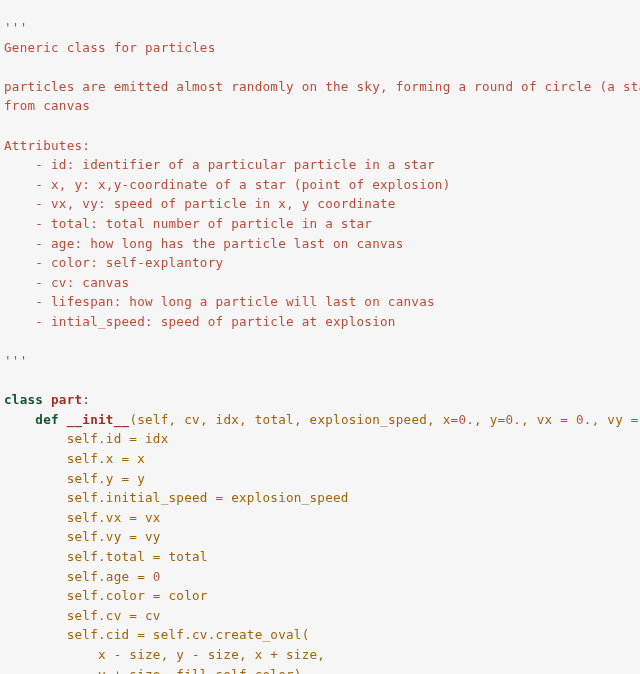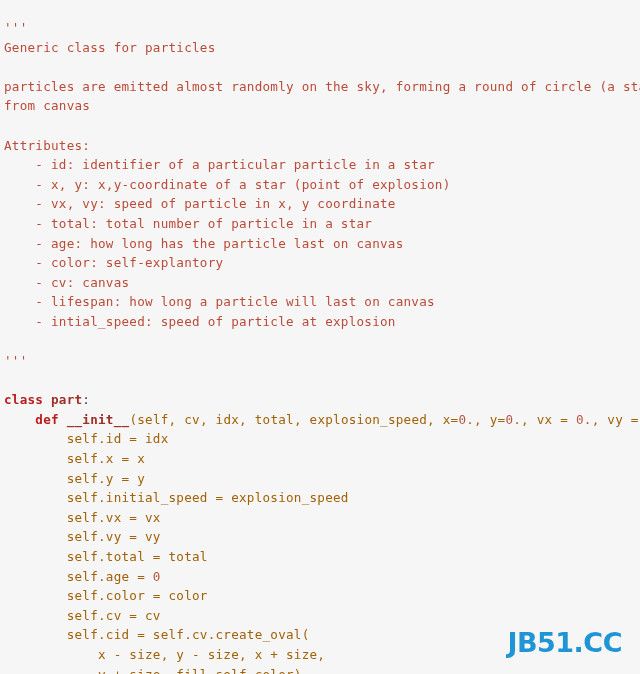--- a/index.html
+++ b/index.html
@@ -32,21 +32,21 @@
     padding-left: 4px;
     color: #3a3a3a;
     overflow: hidden;
   }
   .code-line.blank {
     color: transparent;
   }
   
   .tok-doc      { color: #bb4b39; }
   .tok-plain    { color: #a16207; }
-  .tok-kw       { color: #b91c1c; font-weight: bold; }
+  .tok-kw       { color: #14532d; font-weight: bold; }
   .tok-name     { color: #9e2f24; font-weight: bold; }
   .tok-num      { color: #b5553d; }
   .tok-punc     { color: #3c3c3c; }
 
   #watermark {
     position: absolute;
     right: 18px;
     bottom: 16px;
     font-family: "DejaVu Sans", "Liberation Sans", sans-serif;
     font-size: 27px;
@@ -56,15 +56,14 @@
     user-select: none;
   }
 </style>
 </head>
 <body>
 
 <div id="screenshot">
 
   <pre id="code-block"><div class="code-line"><span class="tok-doc">'''</span></div><div class="code-line"><span class="tok-doc">Generic class for particles</span></div><div class="code-line blank"><span class="tok-plain"> </span></div><div class="code-line"><span class="tok-doc">particles are emitted almost randomly on the sky, forming a round of circle (a star) bef</span></div><div class="code-line"><span class="tok-doc">from canvas</span></div><div class="code-line blank"><span class="tok-plain"> </span></div><div class="code-line"><span class="tok-doc">Attributes:</span></div><div class="code-line"><span class="tok-doc">    - id: identifier of a particular particle in a star</span></div><div class="code-line"><span class="tok-doc">    - x, y: x,y-coordinate of a star (point of explosion)</span></div><div class="code-line"><span class="tok-doc">    - vx, vy: speed of particle in x, y coordinate</span></div><div class="code-line"><span class="tok-doc">    - total: total number of particle in a star</span></div><div class="code-line"><span class="tok-doc">    - age: how long has the particle last on canvas</span></div><div class="code-line"><span class="tok-doc">    - color: self-explantory</span></div><div class="code-line"><span class="tok-doc">    - cv: canvas</span></div><div class="code-line"><span class="tok-doc">    - lifespan: how long a particle will last on canvas</span></div><div class="code-line"><span class="tok-doc">    - intial_speed: speed of particle at explosion</span></div><div class="code-line blank"><span class="tok-plain"> </span></div><div class="code-line"><span class="tok-doc">'''</span></div><div class="code-line blank"><span class="tok-plain"> </span></div><div class="code-line"><span class="tok-kw">class</span><span class="tok-plain"> </span><span class="tok-name">part</span><span class="tok-punc">:</span></div><div class="code-line"><span class="tok-plain">    </span><span class="tok-kw">def</span><span class="tok-plain"> </span><span class="tok-name">__init__</span><span class="tok-plain">(self, cv, idx, total, explosion_speed, x=</span><span class="tok-num">0.</span><span class="tok-plain">, y=</span><span class="tok-num">0.</span><span class="tok-plain">, vx = </span><span class="tok-num">0.</span><span class="tok-plain">, vy = </span></div><div class="code-line"><span class="tok-plain">        self.id = idx</span></div><div class="code-line"><span class="tok-plain">        self.x = x</span></div><div class="code-line"><span class="tok-plain">        self.y = y</span></div><div class="code-line"><span class="tok-plain">        self.initial_speed = explosion_speed</span></div><div class="code-line"><span class="tok-plain">        self.vx = vx</span></div><div class="code-line"><span class="tok-plain">        self.vy = vy</span></div><div class="code-line"><span class="tok-plain">        self.total = total</span></div><div class="code-line"><span class="tok-plain">        self.age = </span><span class="tok-num">0</span></div><div class="code-line"><span class="tok-plain">        self.color = color</span></div><div class="code-line"><span class="tok-plain">        self.cv = cv</span></div><div class="code-line"><span class="tok-plain">        self.cid = self.cv.create_oval(</span></div><div class="code-line"><span class="tok-plain">            x - size, y - size, x + size,</span></div><div class="code-line"><span class="tok-plain">            y + size, fill=self.color)</span></div></pre>
 
-  <div id="watermark">JB51.CC</div>
 
 </div>
 
 </body></html>

